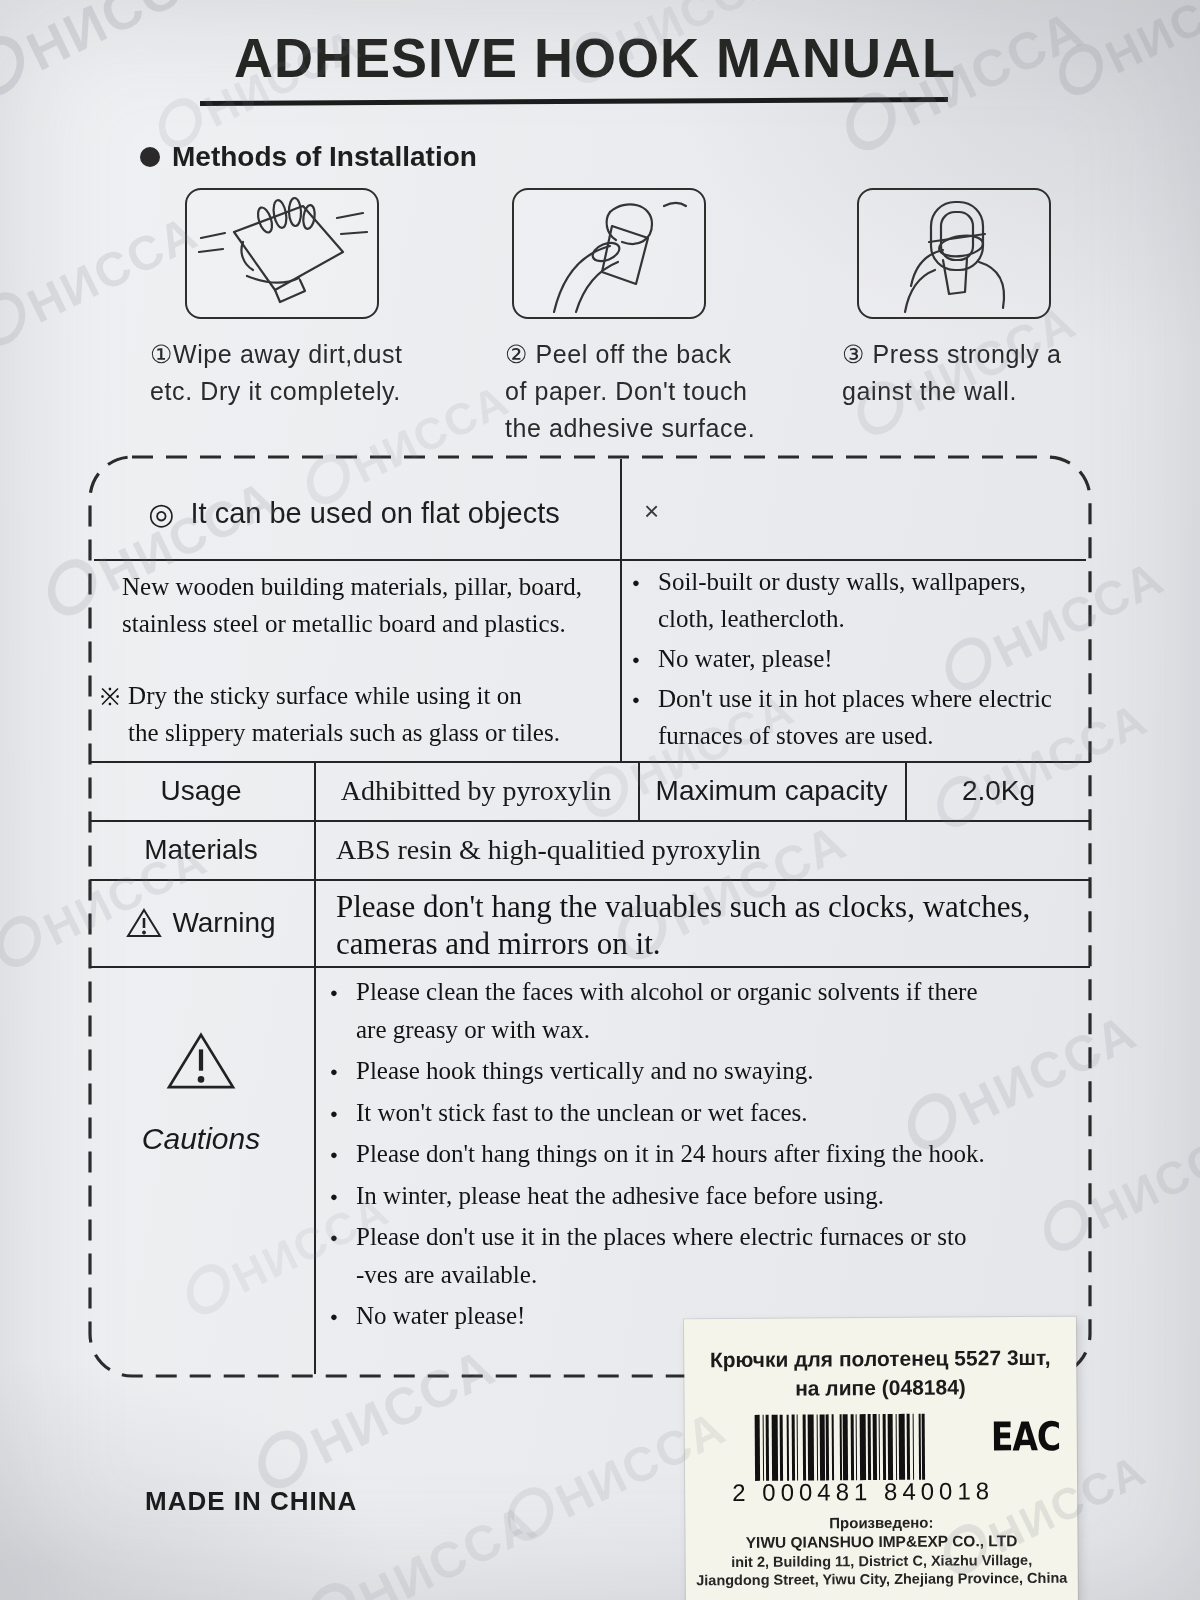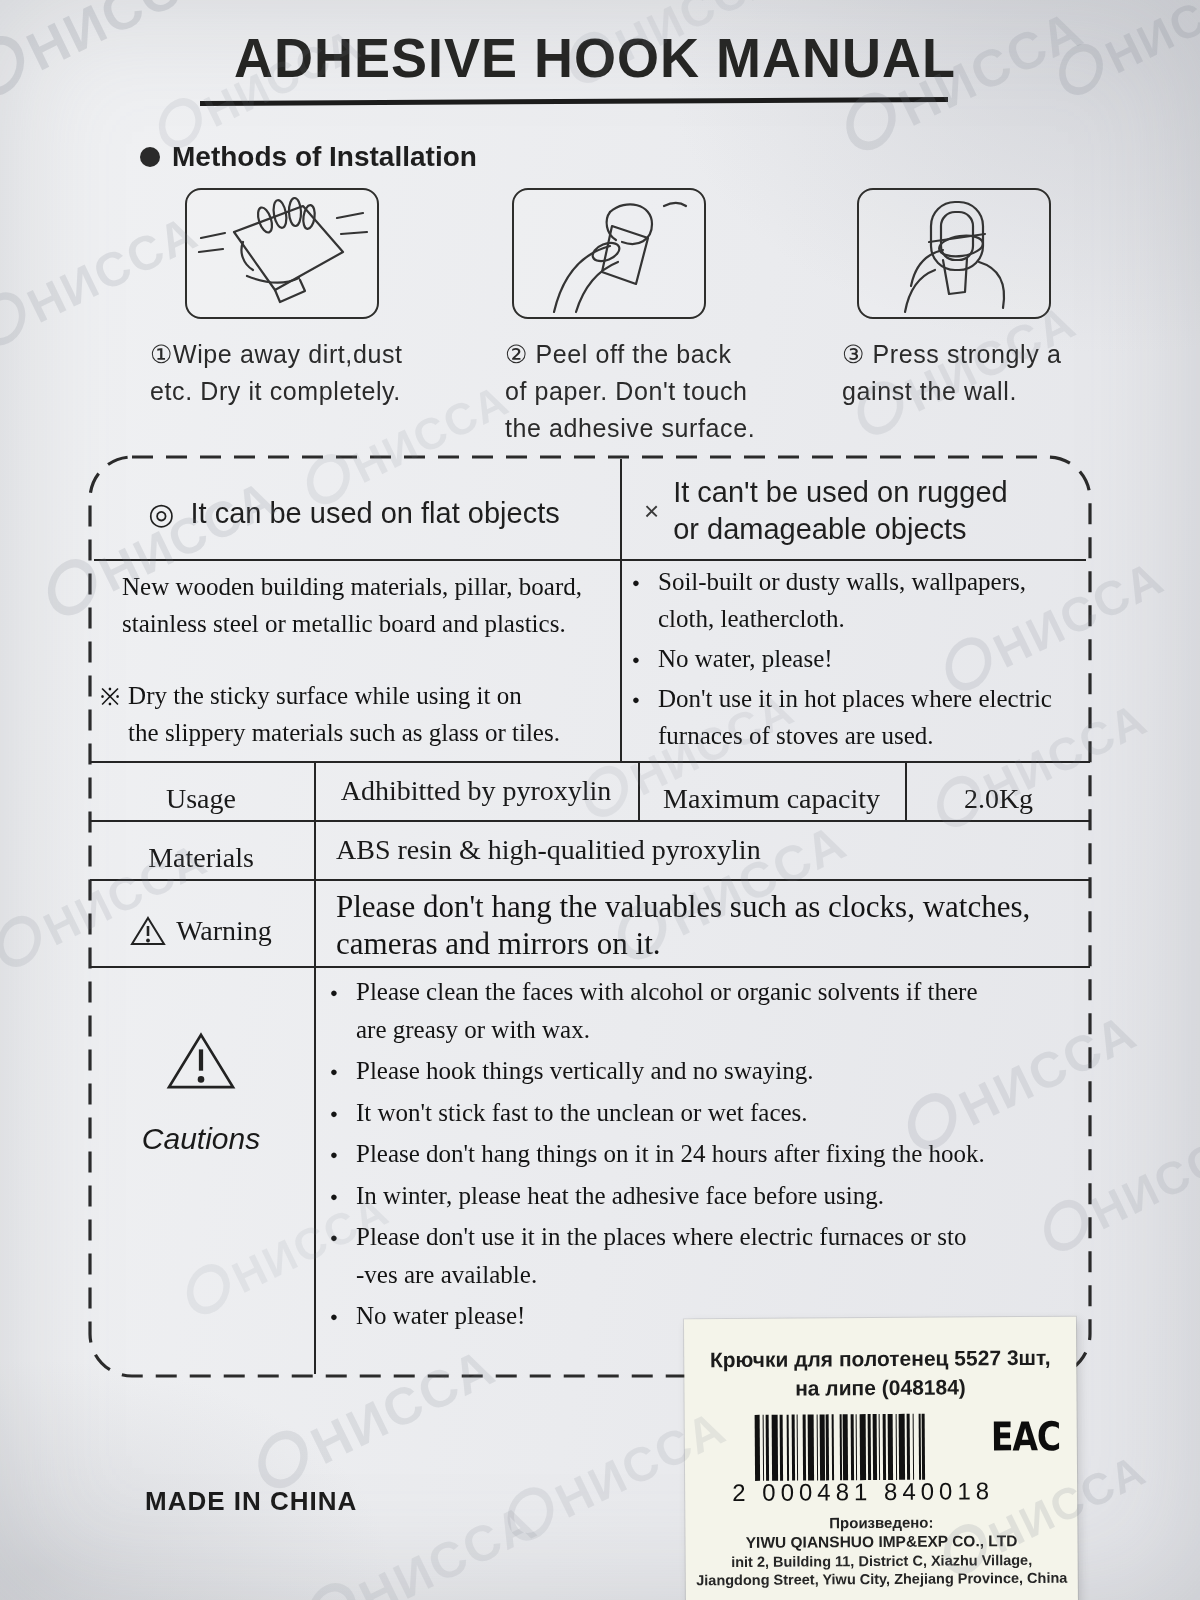--- a/index.html
+++ b/index.html
@@ -44,21 +44,21 @@
   .cap{position:absolute;top:336px;font-size:25px;line-height:37px;letter-spacing:.6px;color:#2a2a2a;}
 
   
   .tbl{left:88px;top:455px;width:1004px;height:923px;}
   .tbl .frame{position:absolute;left:0;top:0;}
   .hline,.vline{position:absolute;background:#252525;}
   .hline{height:2px;}
   .vline{width:2px;}
 
   .cell{position:absolute;}
-  .sans{font-family:Liberation Serif, serif;margin-top:8px;}
+  .sans{font-family:Liberation Sans, sans-serif;}
   .serif{font-family:"Liberation Serif","DejaVu Serif",serif;}
   .hdr-l{left:0;top:18px;width:532px;height:80px;display:flex;align-items:center;justify-content:center;gap:16px;font-size:29px;color:#1f1f1f;}
   .hdr-l .sym{font-size:30px;}
   .hdr-r{left:542px;top:10px;width:462px;height:92px;display:flex;align-items:center;justify-content:flex-start;gap:14px;font-size:29px;line-height:37px;color:#1f1f1f;}
   .hdr-r .sym{font-size:26px;color:#3a3a3a;margin-left:14px;}
 
   .body-l-main{left:34px;top:113px;font-size:25px;line-height:37px;color:#141414;}
   .body-l-note{left:12px;top:222px;font-size:25px;line-height:37px;color:#141414;display:flex;gap:8px;}
   .body-l-note .sym{font-size:24px;margin-top:2px;}
   .blist{left:540px;top:108px;width:460px;list-style:none;margin:0;padding:0;font-size:25px;line-height:37px;color:#141414;}
@@ -171,22 +171,20 @@
     <div class="vline" style="left:226px;top:306px;height:613px;"></div>
     <div class="vline" style="left:550px;top:306px;height:59px;"></div>
     <div class="vline" style="left:817px;top:306px;height:59px;"></div>
 
     <div class="cell hdr-l">
       <span class="sym">◎</span>
       <span>It can be used on flat objects</span>
     </div>
     <div class="cell hdr-r">
       <span class="sym">×</span>
-      <span class="pre">It can't be used on rugged
-or damageable objects</span>
     </div>
 
     <div class="cell body-l-main serif pre">New wooden building materials, pillar, board,
 stainless steel or metallic board and plastics.</div>
     <div class="cell body-l-note serif">
       <span class="sym">※</span>
       <span class="pre">Dry the sticky surface while using it on
 the slippery materials such as glass or tiles.</span>
     </div>
     <ul class="cell blist serif">

